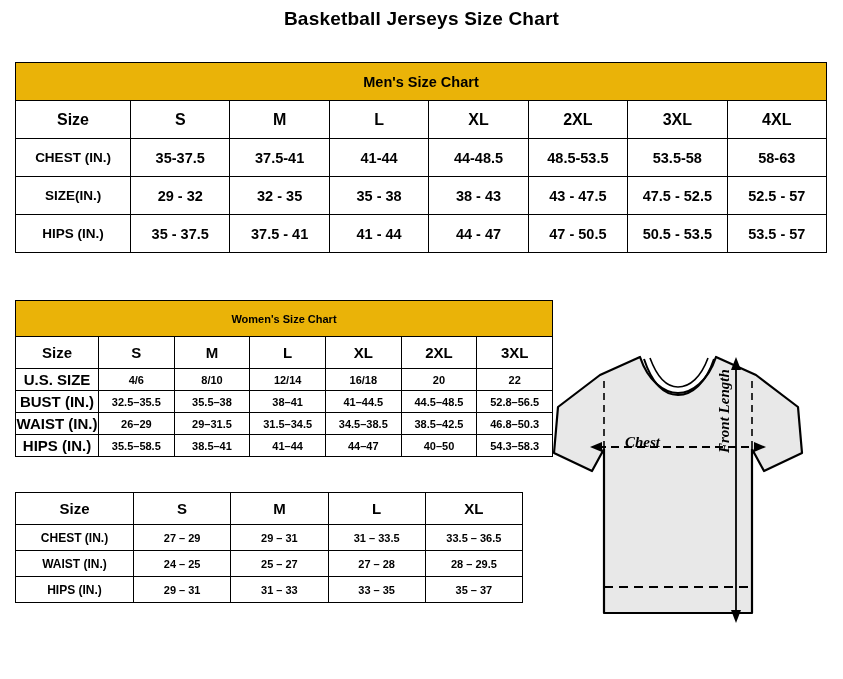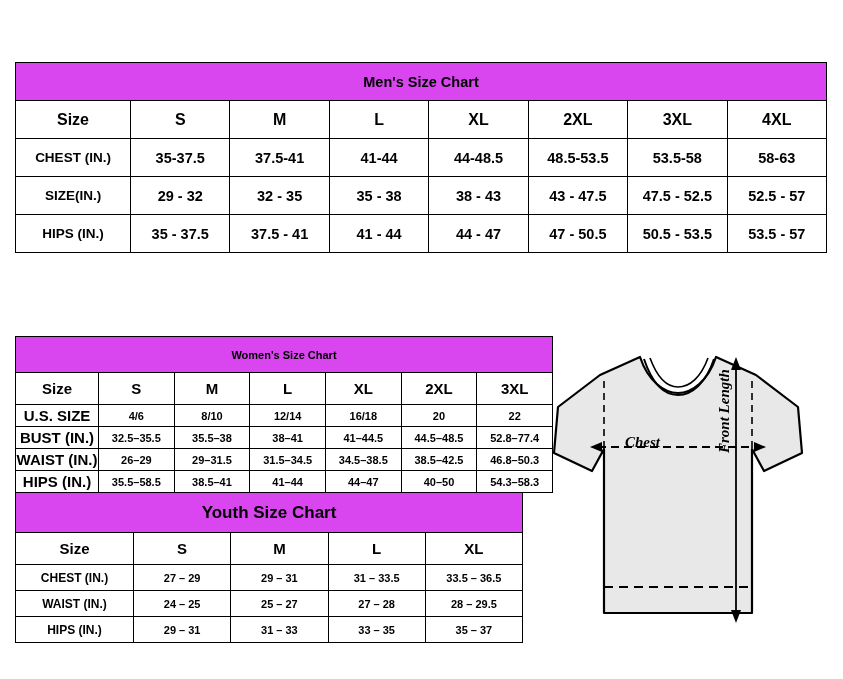--- a/index.html
+++ b/index.html
@@ -29,21 +29,21 @@
     table-layout: fixed;
   }
   td, th {
     border: 1px solid #000000;
     text-align: center;
     font-weight: bold;
     background: #ffffff;
     padding: 0;
   }
   .tbl-head {
-    background: #d946ef;
+    background: #eab308;
     font-size: 16px;
     font-weight: bold;
     height: 34px;
   }
   
   #men-table {
     position: absolute;
     left: 15px;
     top: 62px;
     width: 812px;
@@ -52,21 +52,20 @@
   #men-table .hdr-row td { height: 38px; font-size: 16px; }
   #men-table .lbl { font-size: 13.5px; }
   #men-table .col-label { width: 115px; }
 
   
   #women-table {
     position: absolute;
     left: 15px;
     top: 300px;
     width: 538px;
-    margin-top: 36px;
   }
   #women-table .tbl-head { height: 36px; }
   #women-table .hdr-row td { height: 32px; font-size: 15px; }
   #women-table td { height: 22px; font-size: 11px; }
   #women-table .lbl { font-size: 15px; }
   #women-table .col-label { width: 83px; }
 
   
   #youth-table {
     position: absolute;
@@ -103,20 +102,21 @@
     left: 176px; top: 108px;
     transform: rotate(-90deg);
     transform-origin: left top;
   }
 </style>
 </head>
 <body>
 
 <div id="page">
 
+  <h1 class="page-title">Basketball Jerseys Size Chart</h1>
 
   <table id="men-table">
     <colgroup>
       <col class="col-label">
         <col>
         <col>
         <col>
         <col>
         <col>
         <col>
@@ -201,21 +201,21 @@
         <td>20</td>
         <td>22</td>
       </tr>
       <tr>
         <td class="lbl">BUST (IN.)</td>
         <td>32.5–35.5</td>
         <td>35.5–38</td>
         <td>38–41</td>
         <td>41–44.5</td>
         <td>44.5–48.5</td>
-        <td>52.8–77.4</td>
+        <td>52.8–56.5</td>
       </tr>
       <tr>
         <td class="lbl">WAIST (IN.)</td>
         <td>26–29</td>
         <td>29–31.5</td>
         <td>31.5–34.5</td>
         <td>34.5–38.5</td>
         <td>38.5–42.5</td>
         <td>46.8–50.3</td>
       </tr>
@@ -233,23 +233,20 @@
 
   <table id="youth-table">
     <colgroup>
       <col class="col-label">
         <col>
         <col>
         <col>
         <col>
     </colgroup>
     <tbody>
-      <tr>
-        <td class="tbl-head" colspan="5">Youth Size Chart</td>
-      </tr>
       <tr class="hdr-row">
         <td>Size</td>
         <td>S</td>
         <td>M</td>
         <td>L</td>
         <td>XL</td>
       </tr>
       <tr>
         <td class="lbl">CHEST (IN.)</td>
         <td>27 – 29</td>

